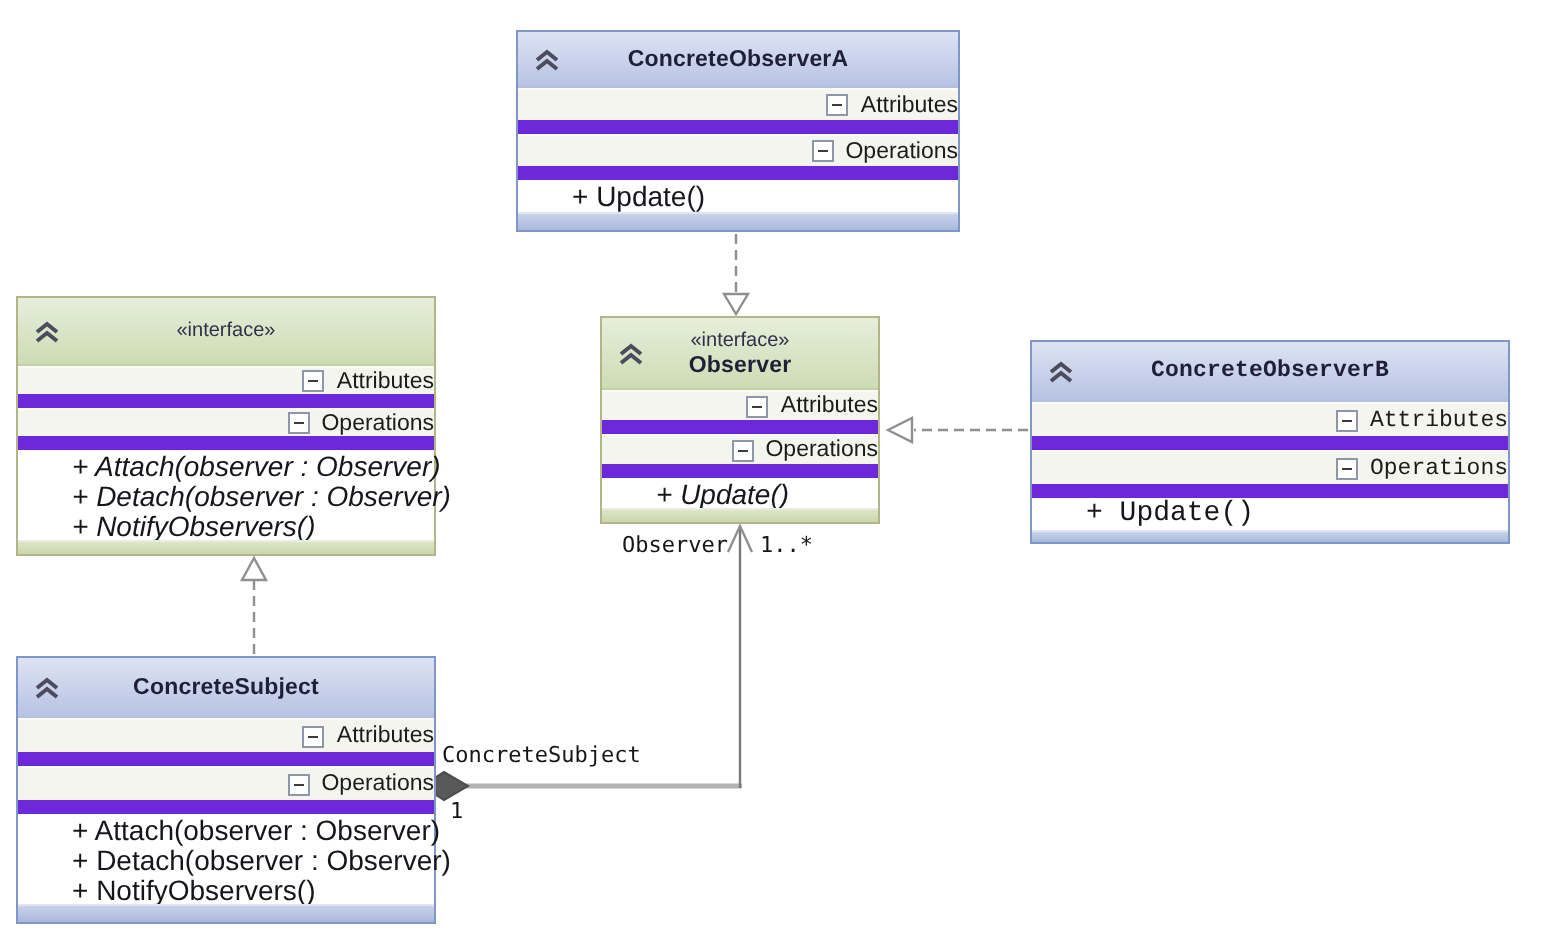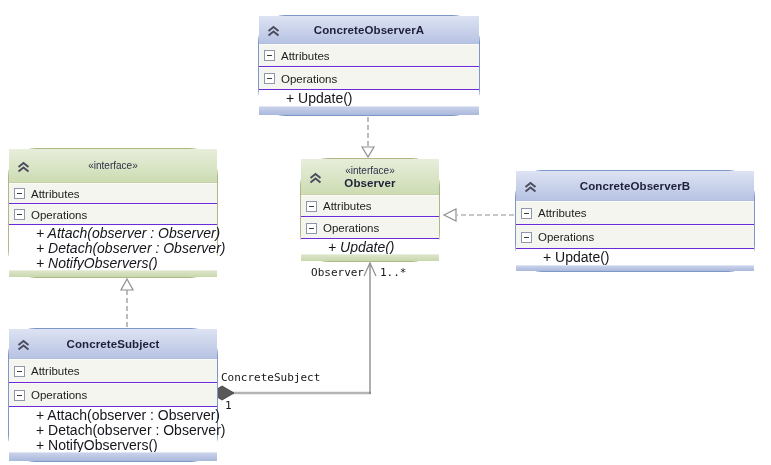--- a/index.html
+++ b/index.html
@@ -15,22 +15,22 @@
   #wires { position: absolute; left: 0; top: 0; width: 771px; height: 465px; }
 
   
   .ubox {
     position: absolute;
     display: flex;
     flex-direction: column;
     border: 1px solid;
     background: #ffffff;
   }
-  .ubox.blue  { border-color: #7e97c8; border-radius: 27px; }
-  .ubox.green { border-color: #b2b686; border-radius: 28px; }
+  .ubox.blue  { border-color: #7e97c8; }
+  .ubox.green { border-color: #b2b686; }
 
   .hdr {
     position: relative;
     display: flex;
     flex-direction: column;
     justify-content: center;
     text-align: center;
     flex: 0 0 auto;
   }
   .blue  .hdr { background: linear-gradient(#dde3f3, #b7c3e3); border-bottom: 1px solid #b3bfde; }
@@ -39,24 +39,25 @@
   .hdr .title  { font-size: 11.5px; font-weight: bold; color: #1f1f38; letter-spacing: 0.1px; }
 
   .chev { position: absolute; left: 7px; top: 50%; transform: translateY(-50%); width: 15px; height: 13px; }
 
   .row {
     display: flex;
     align-items: center;
     padding-left: 5px;
     flex: 0 0 auto;
     border-top: 1px solid #fbfbf8;
-    border-bottom: 1px solid #6d28d9;
+    border-bottom: 7px solid #6d28d9;
     background: #f4f5ee;
     font-size: 11.5px;
     color: #1c1c1c;
+    justify-content: flex-end;
   }
   .row .lbl { margin-left: 6px; }
   .minus {
     position: relative;
     width: 11px; height: 11px;
     border: 1px solid #8d96ab;
     background: #ffffff;
     flex: 0 0 auto;
   }
   .minus::after {
@@ -193,21 +194,21 @@
     <div class="row" style="height:22px;">
       <span class="minus"></span>
       <span class="lbl">Operations</span>
     </div>
     <div class="methods">
       <div class="method" style="height:15px;">+ Update()</div>
     </div>
     <div class="strip"></div>
   </div>
 
-  <div class="ubox blue" style="left:515px; top:170px; width:240px; height:102px;">
+  <div class="ubox blue" style="left:515px; top:170px; width:240px; height:102px;font-family:Liberation Mono, monospace;">
     <div class="hdr" style="height:30px;">
       <span class="chev">
         <svg width="15" height="13" viewBox="0 0 15 13">
             <path d="M2.5 6.5 L7.5 2.5 L12.5 6.5" fill="none" stroke="#4c4c5e" stroke-width="2"></path>
             <path d="M2.5 11 L7.5 7 L12.5 11" fill="none" stroke="#4c4c5e" stroke-width="2"></path>
           </svg>
       </span>
       <span class="title">ConcreteObserverB</span>
     </div>
     <div class="row" style="height:24px;">

